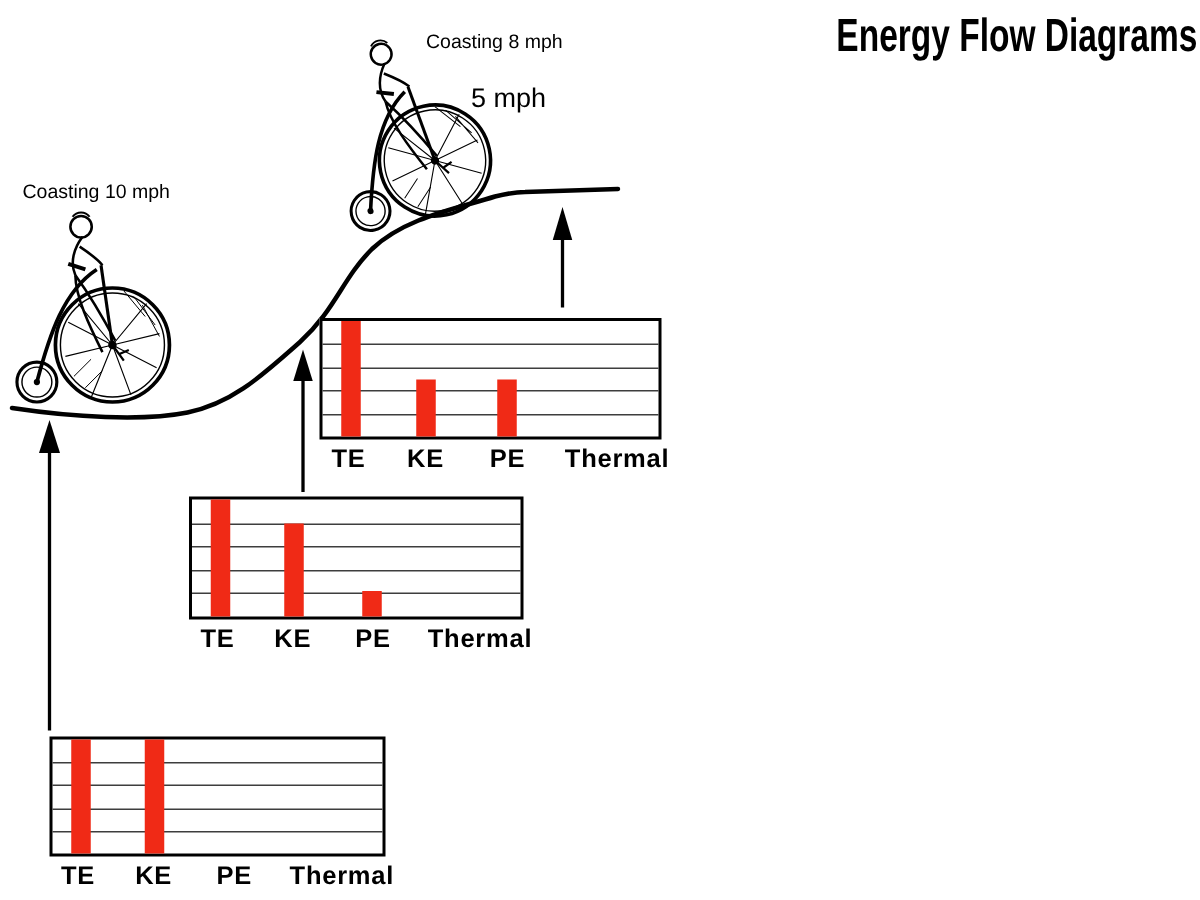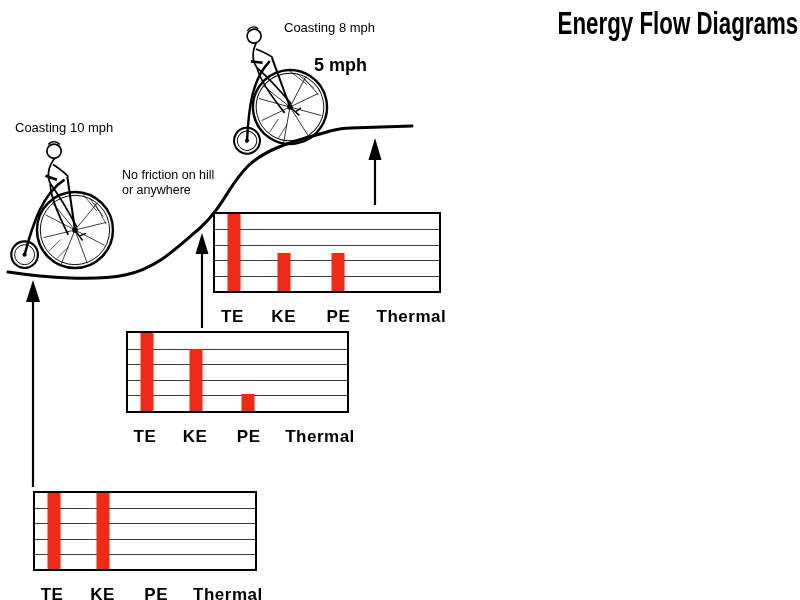--- a/index.html
+++ b/index.html
@@ -8,31 +8,31 @@
     overflow:hidden;font-family:"Liberation Sans",sans-serif;color:#000;
   }
   .scene{position:absolute;left:0;top:0;}
   .slide-title{
     position:absolute;right:2px;top:6px;font-size:31px;font-weight:bold;
     white-space:nowrap;transform:scaleX(0.72);transform-origin:100% 0;
     letter-spacing:0px;
   }
   .anno{position:absolute;white-space:nowrap;}
   .anno-coasting-top{left:284px;top:20px;font-size:13px;}
-  .anno-speed-top{left:314px;top:55px;font-size:18px;font-weight:700;}
+  .anno-speed-top{left:314px;top:55px;font-size:18px;font-weight:400;}
   .anno-coasting-left{left:15px;top:120px;font-size:13px;}
   .anno-friction{left:122px;top:168px;font-size:12.5px;line-height:1.22;white-space:normal;width:100px;}
   .chart{position:absolute;box-sizing:border-box;}
   .plot{
     position:relative;box-sizing:border-box;width:100%;
     border:2px solid #000;background:#fff;
   }
   .gridline{position:absolute;left:0;right:0;height:1px;background:#3d3d3d;}
   .bar{position:absolute;bottom:0;width:13px;transform:translateX(-50%);}
-  .cats{position:relative;height:24px;margin-top:14px;}
+  .cats{position:relative;height:24px;margin-top:3px;}
   .cat{
     position:absolute;top:0;transform:translateX(-50%);
     font-size:17px;font-weight:bold;letter-spacing:0.5px;
   }
 </style>
 </head>
 <body>
 
 <div id="canvas">
 
@@ -81,24 +81,20 @@
 
     <use href="#pennyfarthing" transform="translate(7.5,138.8) scale(0.95)"></use>
     <use href="#pennyfarthing" transform="translate(224.3,18.2) scale(0.925) rotate(-12 71 96)"></use>
   </svg>
 
   <div class="slide-title">Energy Flow Diagrams</div>
 
   <div class="anno anno-coasting-top">Coasting 8 mph</div>
   <div class="anno anno-speed-top">5 mph</div>
   <div class="anno anno-coasting-left">Coasting 10 mph</div>
-  <div class="anno anno-friction">
-    <div>No friction on hill</div>
-    <div>or anywhere</div>
-  </div>
 
   <div class="chart" style="left:213px;top:212px;width:228px;">
     <div class="plot" style="height:81px;">
         <div class="gridline" style="top: 20%; background: rgb(61, 61, 61);"></div>
         <div class="gridline" style="top: 40%; background: rgb(61, 61, 61);"></div>
         <div class="gridline" style="top: 60%; background: rgb(61, 61, 61);"></div>
         <div class="gridline" style="top: 80%; background: rgb(61, 61, 61);"></div>
         <div class="bar" style="left: 8.5%; height: 100%; background: rgb(240, 42, 22);"></div>
         <div class="bar" style="left: 31%; height: 50%; background: rgb(240, 42, 22);"></div>
         <div class="bar" style="left: 55%; height: 50%; background: rgb(240, 42, 22);"></div>

